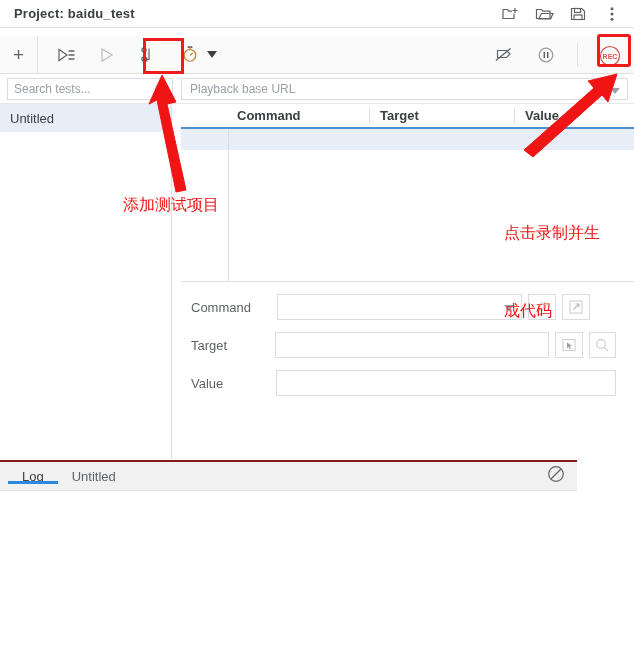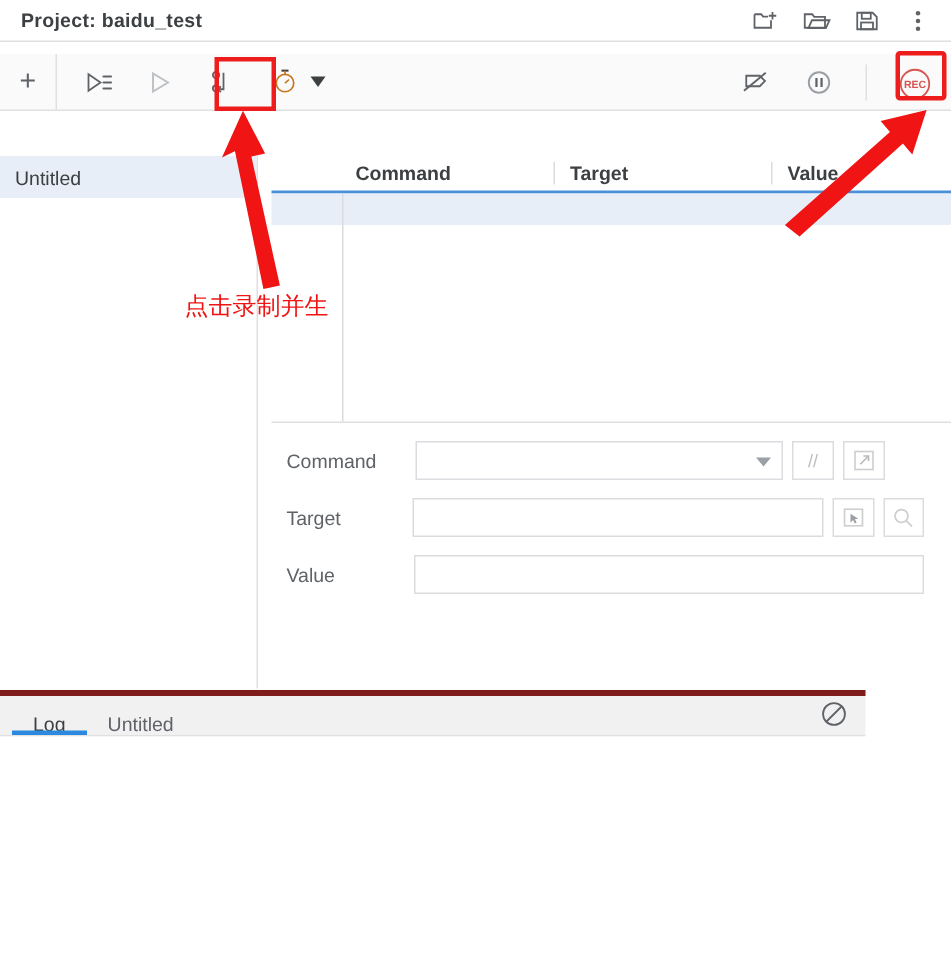--- a/index.html
+++ b/index.html
@@ -227,23 +227,23 @@
     color: #bdbdbd;
     font-size: 12px;
   }
   .wide { width: 343px; }
 
   
   .logbar {
     position: absolute; left: 0; top: 460px;
     width: 577px; height: 31px;
     background: #f1f1f1;
-    border-top: 4px solid #7f1d1d;
+    border-top: 2px solid #7f1d1d;
     border-bottom: 1px solid #e0e0e0;
-    display: flex; align-items: flex-end;
+    display: flex; align-items: center;
   }
   .logtab {
     display: flex; align-items: center; justify-content: center;
     font-size: 13px; color: #5f6368;
     padding: 0 14px;
     cursor: pointer;
     position: relative;
   }
   .logtab.first { margin-left: 8px; }
   .logtab.active { color: #3c4043; }
@@ -384,20 +384,35 @@
 
       <span class="tbicon" title="REC">
         <svg width="24" height="24" viewBox="0 0 24 24">
           <circle cx="12" cy="12" r="9.5" fill="none" stroke="#d9534f" stroke-width="1.2"></circle>
           <text x="12" y="14.6" text-anchor="middle" font-family="Liberation Sans, sans-serif" font-size="7" font-weight="bold" fill="#d9534f">REC</text>
         </svg>
       </span>
     </div>
   </div>
 
+  <div class="row2">
+    <div class="search-wrap">
+      <input class="search-input" type="text" placeholder="Search tests..." style="">
+      <span class="search-mag">
+        <svg width="14" height="14" viewBox="0 0 14 14">
+          <circle cx="6" cy="6" r="4" fill="none" stroke="#bdc1c6" stroke-width="1.2"></circle>
+          <path d="M9.2 9.2L13 13" stroke="#bdc1c6" stroke-width="1.2"></path>
+        </svg>
+      </span>
+    </div>
+    <div class="url-wrap">
+      <input class="url-input" type="text" placeholder="Playback base URL" style="">
+      <span class="url-caret"></span>
+    </div>
+  </div>
 
   <div class="sidebar">
     <div class="test-item">Untitled</div>
   </div>
 
   <div class="main">
 
     <div class="table-head">
       <div class="th-gutter"></div>
       <div class="th-cmd">Command</div>
@@ -483,16 +498,20 @@
 
     <g>
       <path d="M176,192 L157,100 L149,104 L162,75 L176,102 L167,104 L186,190 Z" fill="#f01414" stroke="#f01414" stroke-width="1"></path>
     </g>
 
     <g>
       <path d="M524,150 L594,88 L588,81 L617,74 L608,102 L602,95 L533,157 Z" fill="#f01414" stroke="#f01414" stroke-width="1"></path>
     </g>
   </svg>
 
-  <div class="anno-text anno-add-text">点击录制并生</div>
-
+  <div class="anno-text anno-add-text">添加测试项目</div>
+
+  <div class="anno-text anno-rec-text">
+    <div>点击录制并生</div>
+    <div>成代码</div>
+  </div>
 
 </div>
 
 </body></html>

